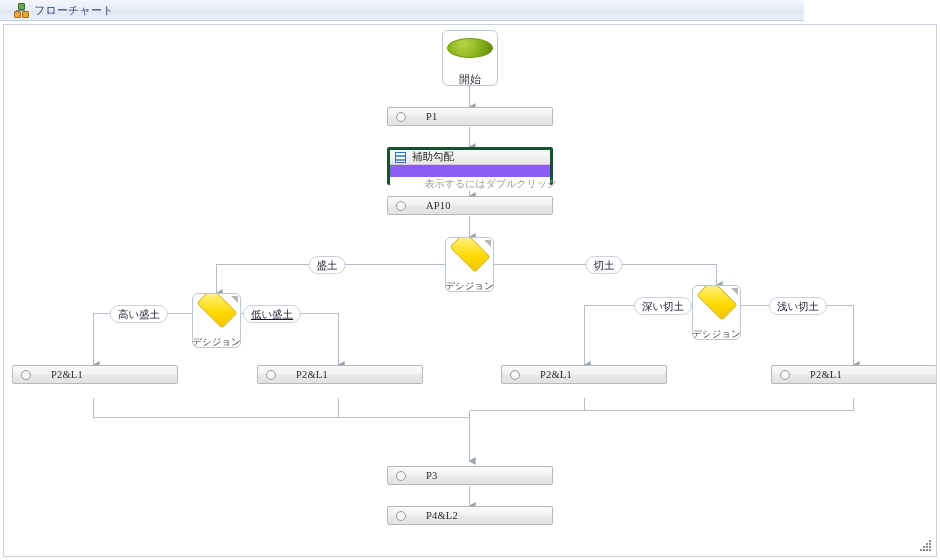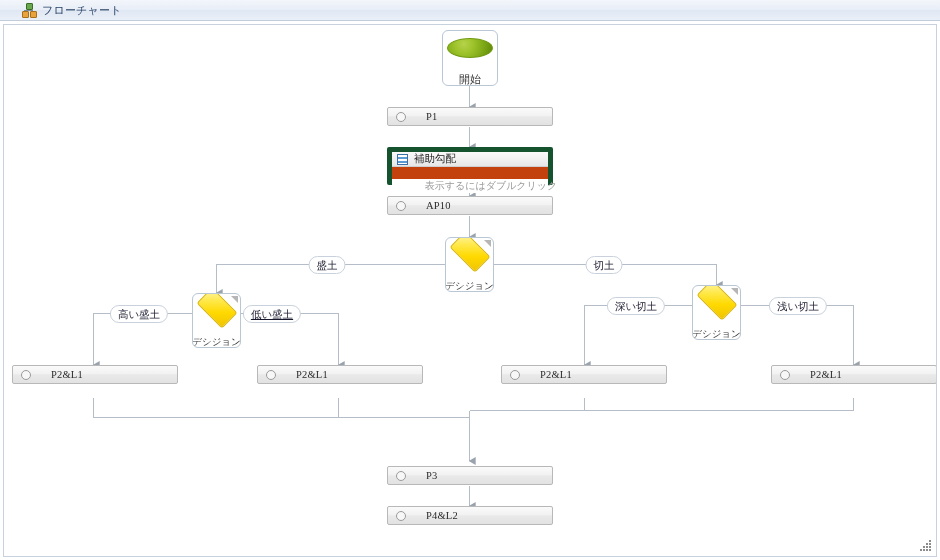--- a/index.html
+++ b/index.html
@@ -16,28 +16,28 @@
     width: 940px;
     height: 560px;
     background: #ffffff;
     overflow: hidden;
   }
 
   
   .titlebar {
     position: absolute;
     left: 0; top: 0;
-    width: 940px;
+    width: 804px;
     height: 21px;
     background: linear-gradient(to bottom, #f3f6fb 0%, #e8eef7 48%, #dfe7f3 50%, #eaf0f8 100%);
     border-bottom: 1px solid #c2cdd9;
     box-sizing: border-box;
     display: flex;
     align-items: center;
-    padding-left: 22px;
+    padding-left: 14px;
   }
   .title-icon {
     width: 14px; height: 14px;
     position: relative;
     flex: 0 0 auto;
     margin-right: 6px;
   }
   .title-icon .tnode {
     position: absolute;
     width: 5px; height: 5px;
@@ -143,22 +143,22 @@
   .bar .txt {
     font-size: 10.5px;
     color: #2b2b2b;
     white-space: nowrap;
     letter-spacing: 0.2px;
     font-family: Liberation Serif, serif;
   }
 
   
   .subchart {
-    background: #c2410c;
-    border: 5px solid #14532d;
+    background: #8b5cf6;
+    border: 3px solid #14532d;
     border-radius: 2px;
     box-sizing: border-box;
     display: flex;
     flex-direction: column;
   }
   .subchart .sc-head {
     height: 18px;
     background: linear-gradient(to bottom, #fafafa 0%, #f1f1f1 50%, #e6e6e6 100%);
     border-bottom: 1px solid #cfcfcf;
     display: flex;
@@ -386,21 +386,21 @@
       <div class="node decision" style="left:688px; top:260px; width:49px; height:55px;">
         <span class="corner"></span>
         <span class="dia"></span>
         <span class="lbl">デシジョン</span>
       </div>
 
       <div class="edge-label" style="left:323px; top:240px;">盛土</div>
       <div class="edge-label" style="left:600px; top:240px;">切土</div>
       <div class="edge-label" style="left:135px; top:289px;text-align:center;">高い盛土</div>
       <div class="edge-label" style="left:268px; top:289px;text-decoration:underline;">低い盛土</div>
-      <div class="edge-label" style="left:632px; top:281px;text-align:center;">深い切土</div>
+      <div class="edge-label" style="left:659px; top:281px;text-align:center;">深い切土</div>
       <div class="edge-label" style="left:794px; top:281px;">浅い切土</div>
 
       <div class="node bar" style="left:8px; top:340px; width:166px;">
         <span class="dot"></span>
         <span class="txt">P2&amp;L1</span>
       </div>
 
       <div class="node bar" style="left:253px; top:340px; width:166px;">
         <span class="dot"></span>
         <span class="txt">P2&amp;L1</span>

